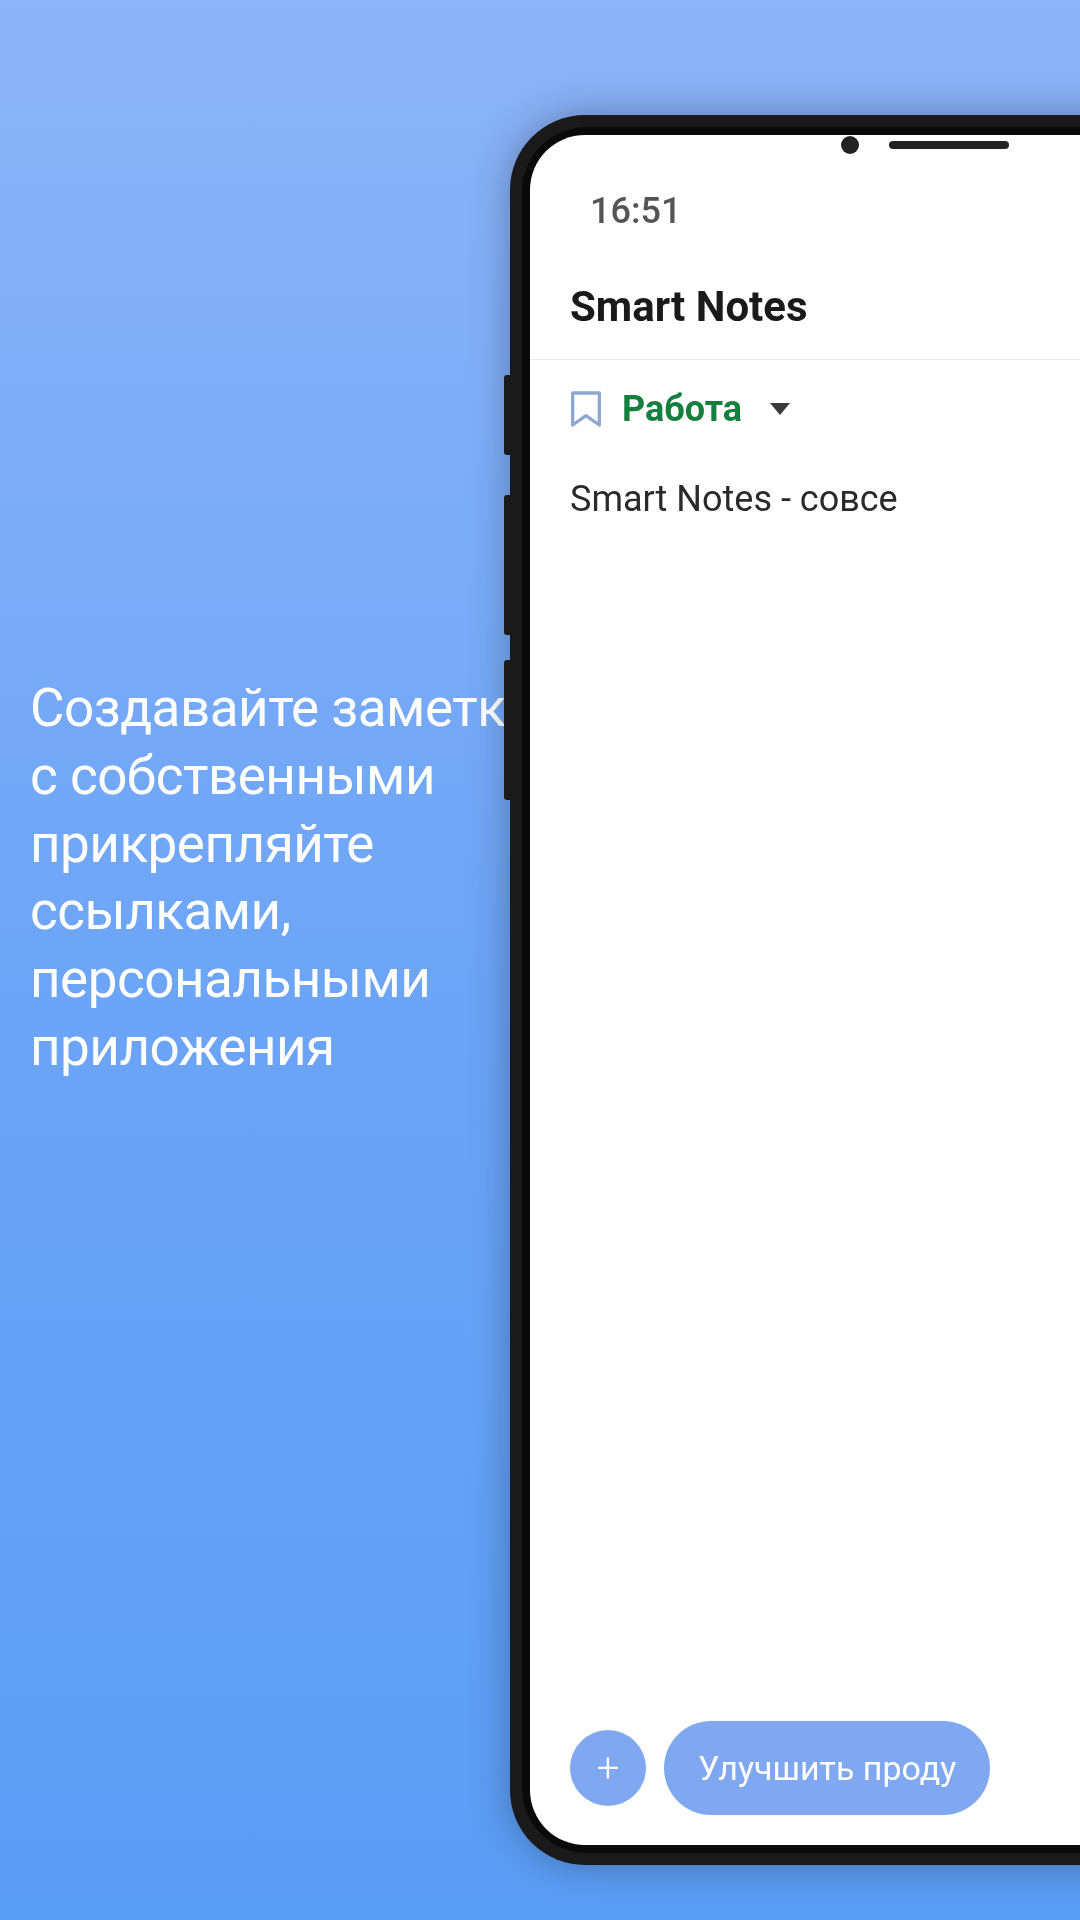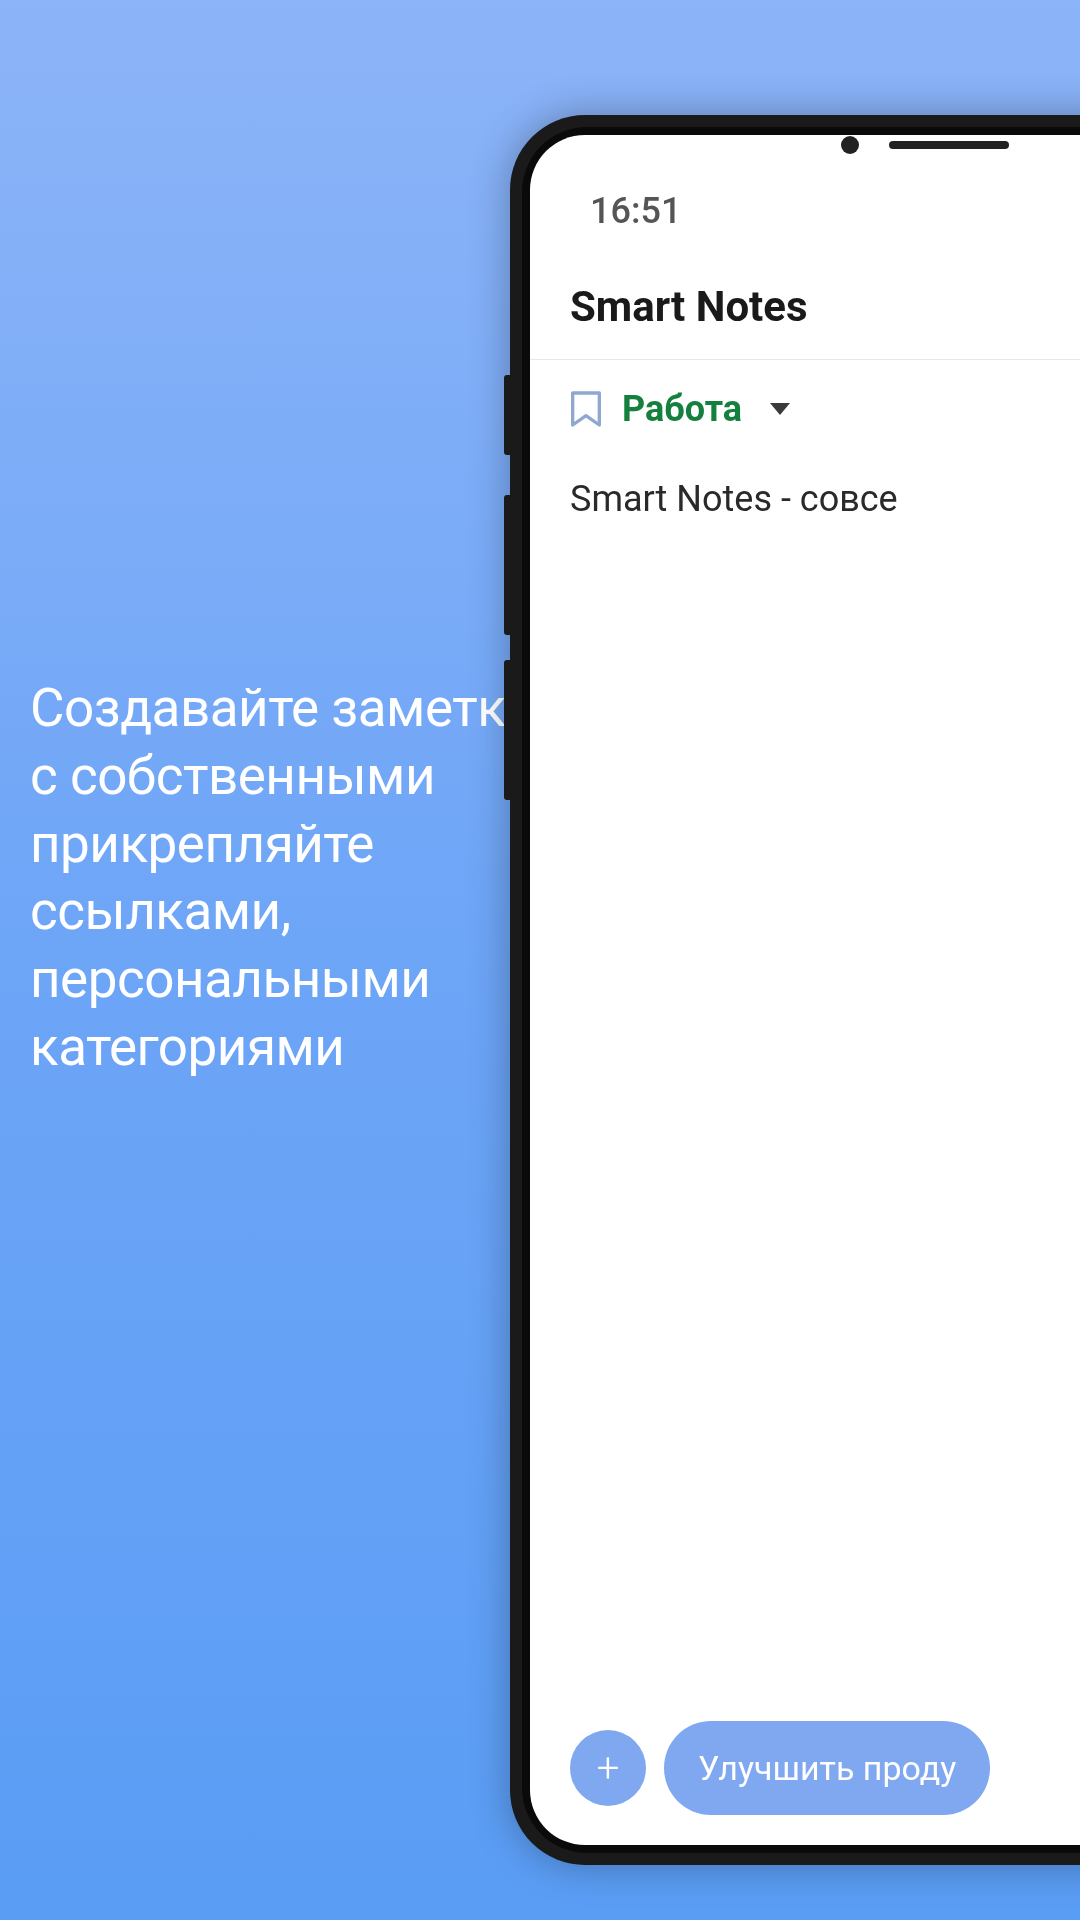--- a/index.html
+++ b/index.html
@@ -171,21 +171,21 @@
   </style>
 </head>
 <body>
 
 <div class="promo-text">
   <div>Создавайте заметки</div>
   <div>с собственными</div>
   <div>прикрепляйте</div>
   <div>ссылками,</div>
   <div>персональными</div>
-  <div>категориями</div>
+  <div>приложения</div>
 </div>
 
 <div class="phone-frame">
   <div class="phone-side-button side-btn-1"></div>
   <div class="phone-side-button side-btn-2"></div>
   <div class="phone-side-button side-btn-3"></div>
   <div class="phone-inner">
     <div class="phone-notch-area">
       <div class="camera"></div>
       <div class="speaker"></div>

